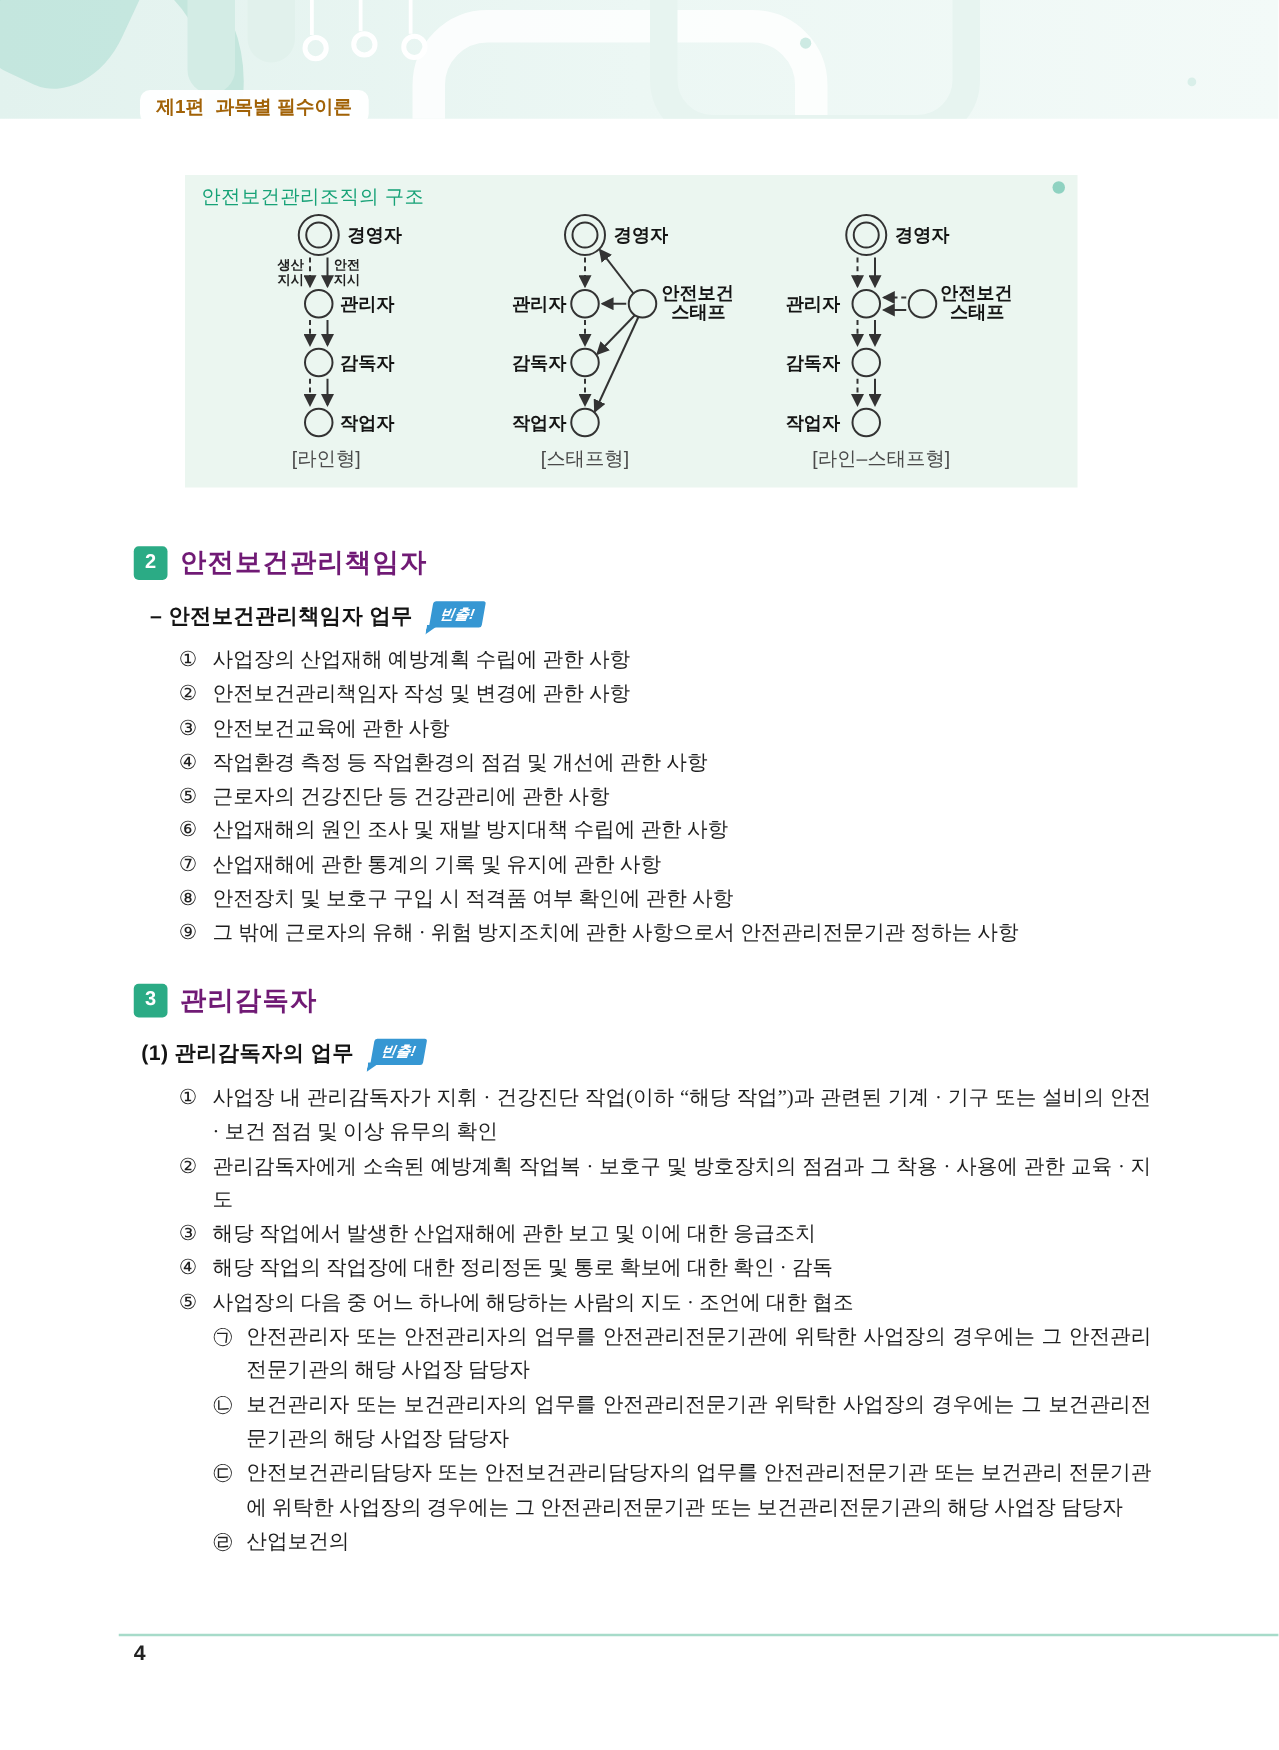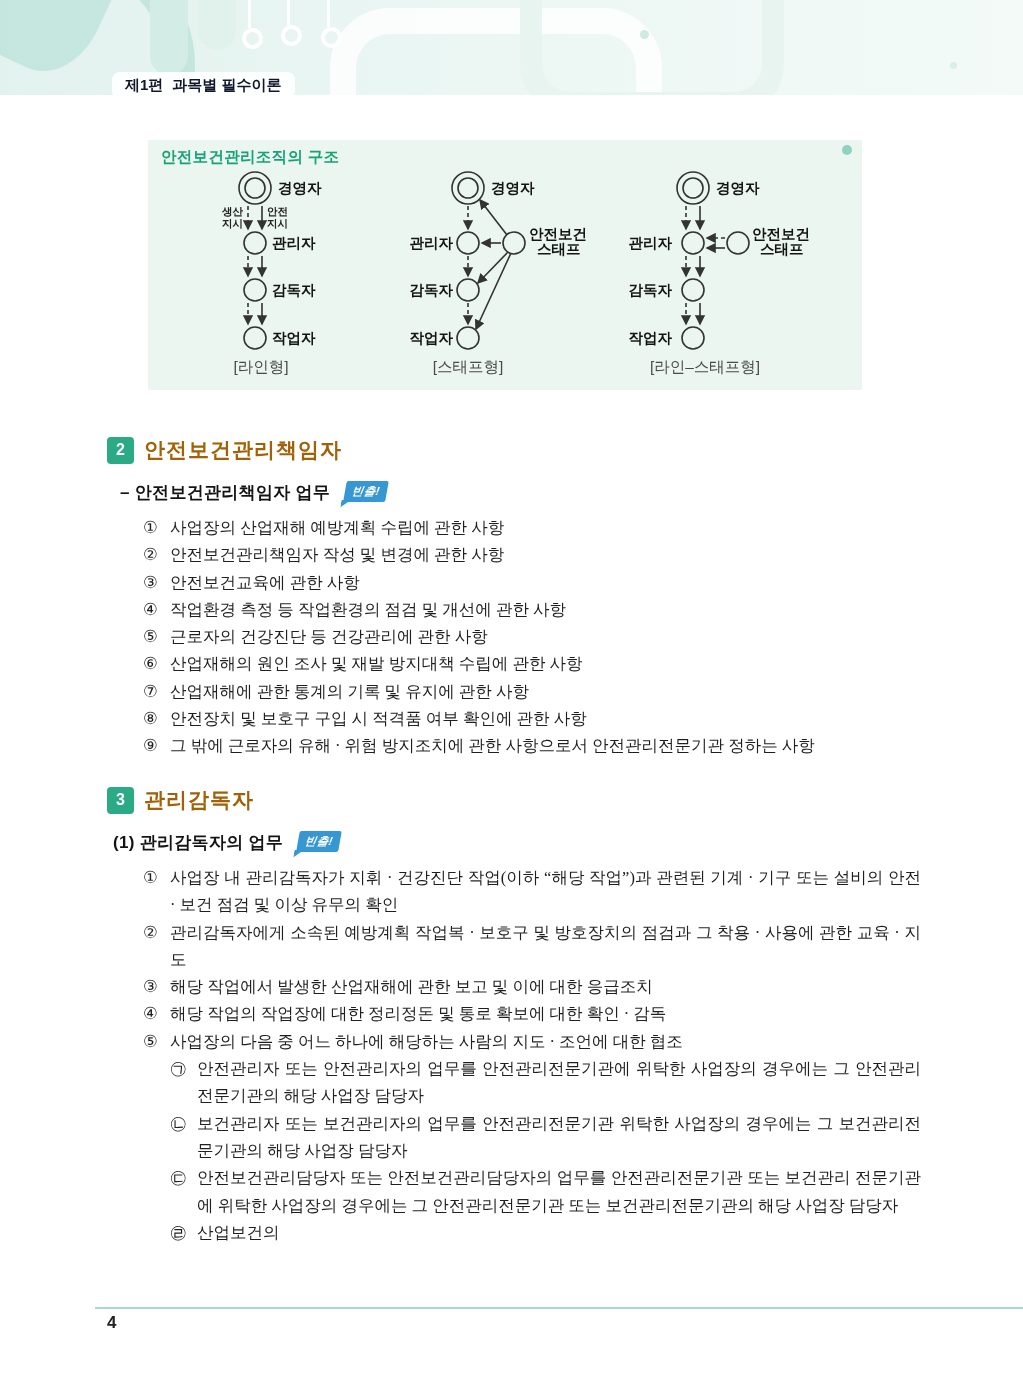--- a/index.html
+++ b/index.html
@@ -18,39 +18,39 @@
   .band .pipe{position:absolute;left:330px;top:8px;width:280px;height:150px;border-radius:60px;
         border:26px solid rgba(255,255,255,.8);}
   .band .pipe2{position:absolute;left:520px;top:-60px;width:220px;height:130px;border-radius:50px;
         border:22px solid #e7f4f0;}
   .hang{position:absolute;top:0;background:#fff;width:3px;}
   .ring{position:absolute;width:13px;height:13px;border:4px solid #fff;border-radius:50%;background:transparent;}
   .band .dot-a{position:absolute;left:640px;top:30px;width:9px;height:9px;border-radius:50%;background:#cdeae3;}
   .band .dot-b{position:absolute;left:950px;top:62px;width:7px;height:7px;border-radius:50%;background:#d9efe9;}
 
   .header-pill{position:absolute;left:112px;top:72px;background:rgba(255,255,255,.95);
-        border-radius:8px;padding:4px 13px;font-size:15px;font-weight:bold;color:#0f172a;
+        border-radius:8px;padding:4px 13px;font-size:15px;font-weight:bold;color:#a16207;
         white-space:nowrap;z-index:3;}
   .header-pill .part{margin-right:9px;}
 
   
   .figure-box{position:absolute;left:148px;top:140px;width:714px;height:250px;background:#ebf6f0;}
-  .figure-title{position:absolute;left:13px;top:7px;font-size:15.5px;font-weight:bold;color:#17a277;
+  .figure-title{position:absolute;left:13px;top:7px;font-size:15.5px;font-weight:normal;color:#17a277;
         letter-spacing:.3px;}
   .figure-box svg{position:absolute;left:0;top:0;}
   .nodetext{font-family:"Liberation Sans","DejaVu Sans",sans-serif;font-size:14.5px;font-weight:bold;fill:#141414;}
   .smalltext{font-family:"Liberation Sans","DejaVu Sans",sans-serif;font-size:10.5px;font-weight:bold;fill:#222;}
   .caption{font-family:"Liberation Sans","DejaVu Sans",sans-serif;font-size:15.5px;fill:#4a4a4a;}
 
   
   .sec{position:absolute;left:107px;width:816px;}
   .sec-heading{display:flex;align-items:center;height:28px;}
   .sec-num{display:inline-flex;align-items:center;justify-content:center;width:27px;height:27px;
         background:#2bab85;color:#fff;font-size:16px;font-weight:bold;border-radius:4px;}
-  .sec-title{margin:0 0 0 10px;font-size:21px;font-weight:bold;color:#a16207;letter-spacing:1px;}
+  .sec-title{margin:0 0 0 10px;font-size:21px;font-weight:bold;color:#701a75;letter-spacing:1px;}
   .subheading{margin-top:17px;font-size:17px;font-weight:bold;color:#141414;letter-spacing:.3px;}
   .sub-indent-a{margin-left:13px;}
   .sub-indent-b{margin-left:6px;}
 
   .freq-badge{display:inline-block;position:relative;margin-left:10px;top:-2px;
         background:#3697d3;color:#fff;font-size:11.5px;font-weight:bold;font-style:italic;
         padding:2.5px 7px 3px;border-radius:2px;transform:skewX(-10deg);vertical-align:middle;}
   .freq-badge::after{content:"";position:absolute;left:-2px;bottom:-6px;width:10px;height:8px;
         background:#3697d3;clip-path:polygon(0 0,100% 0,0 100%);}
 

